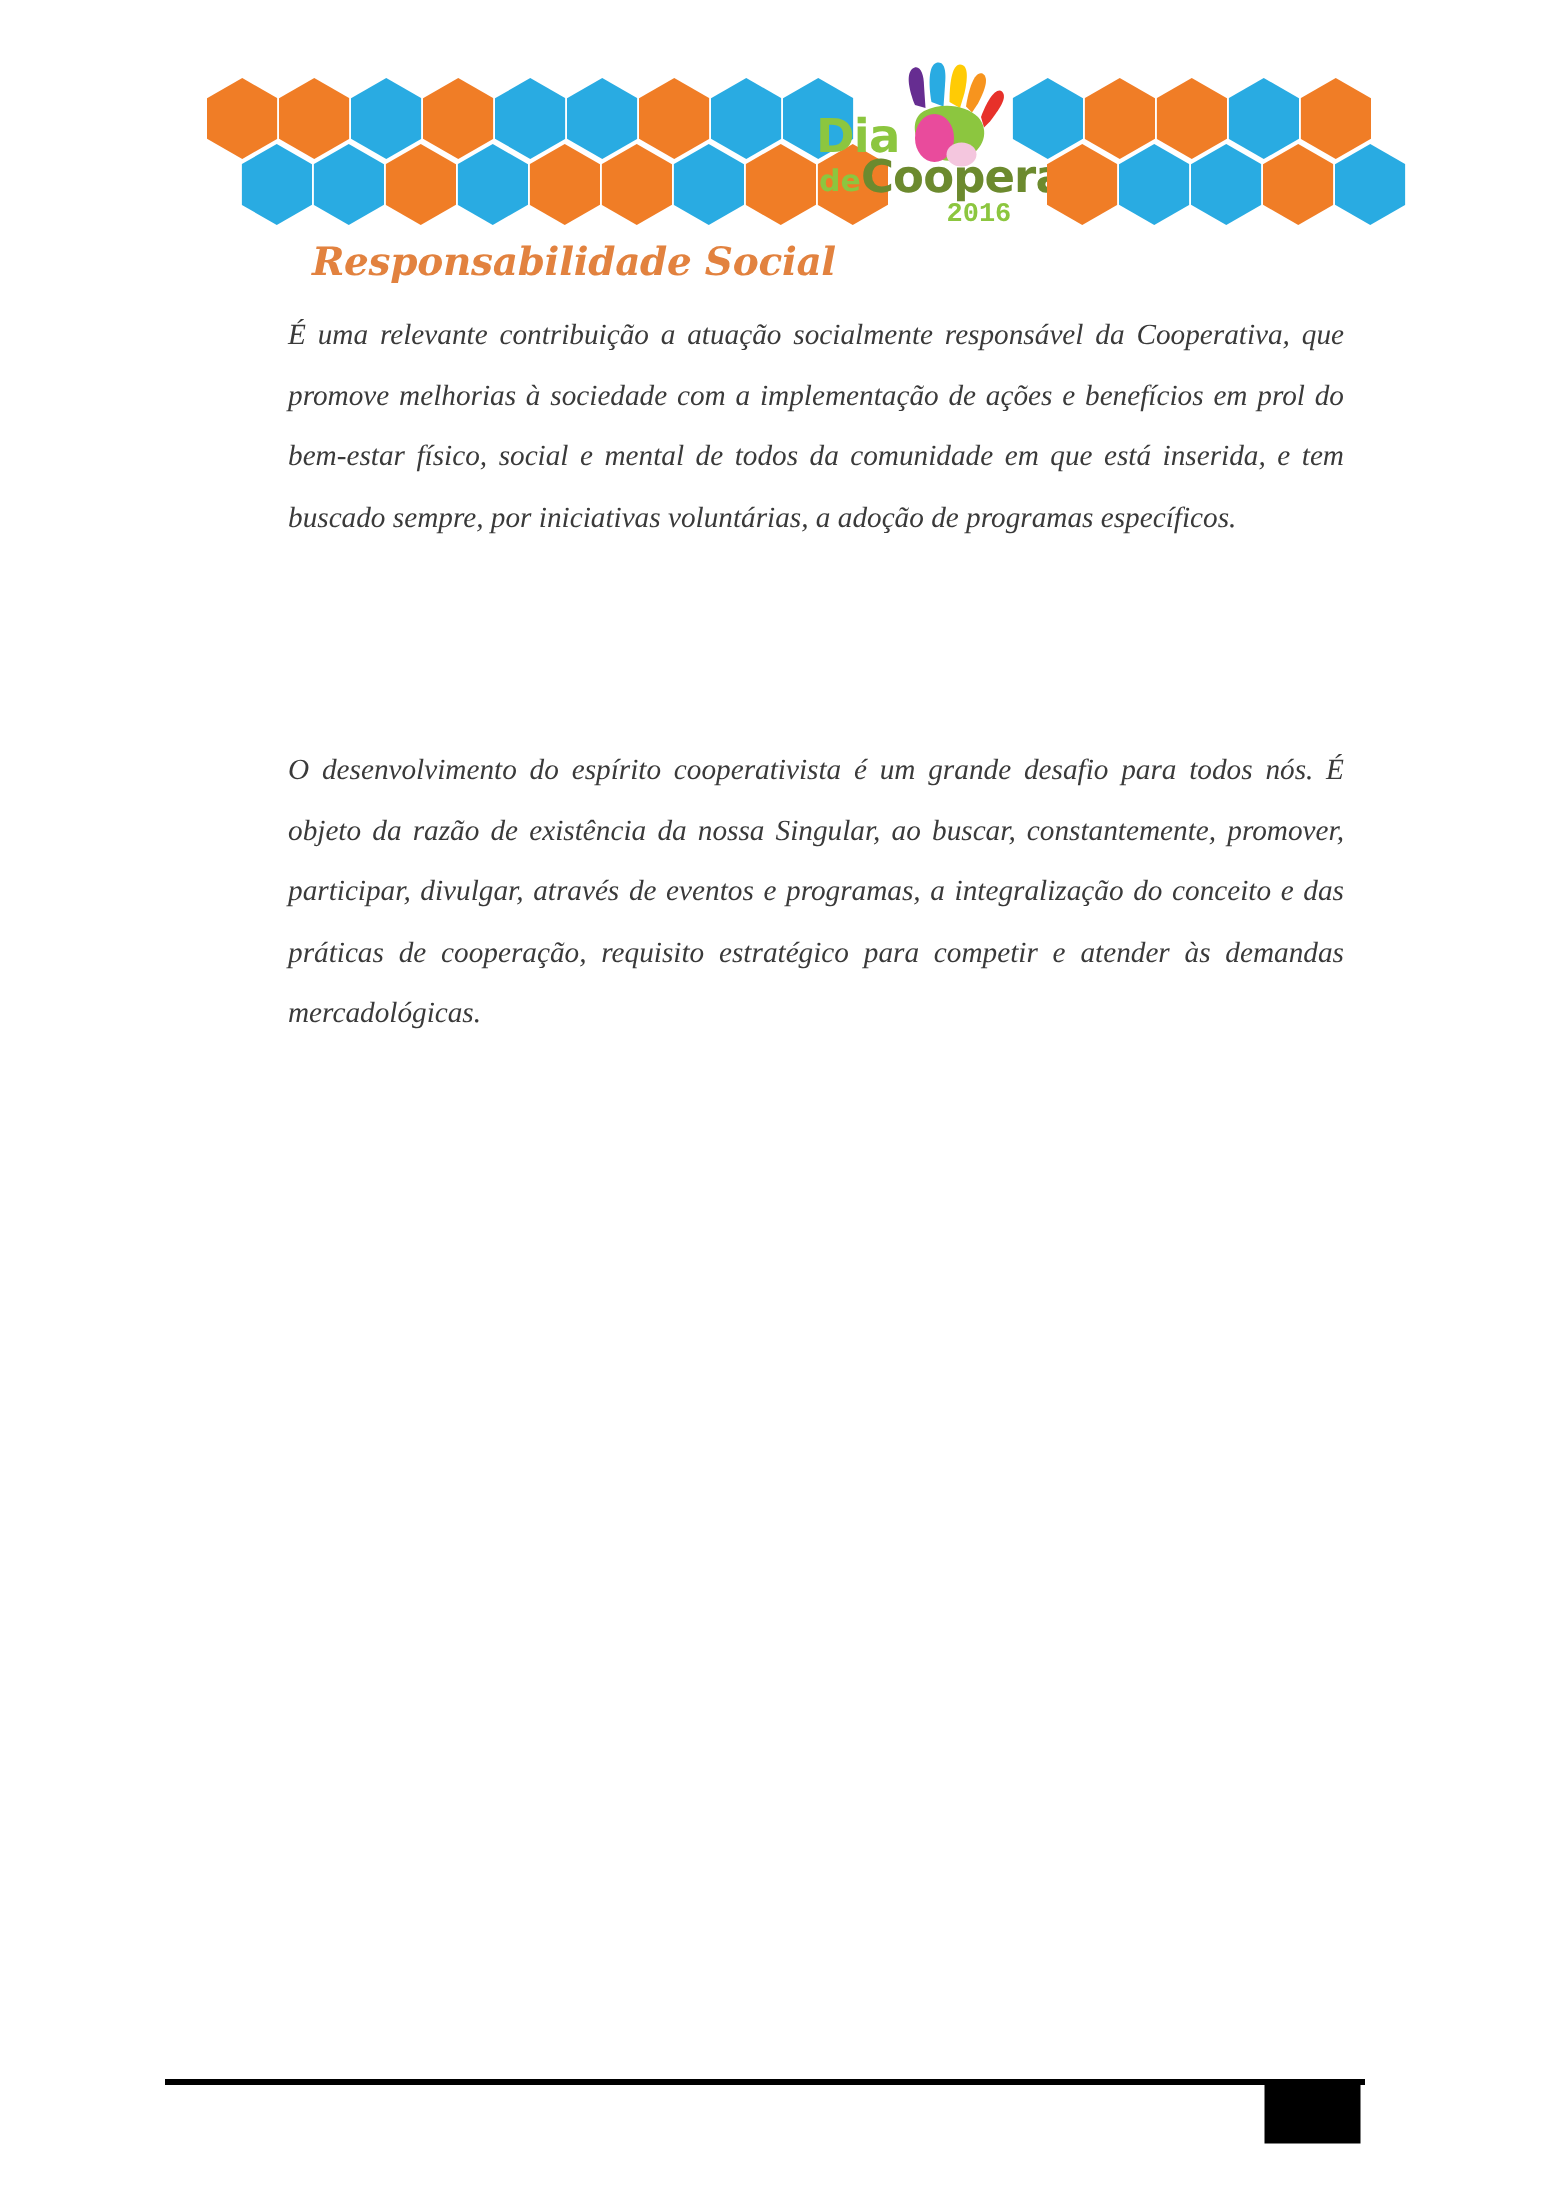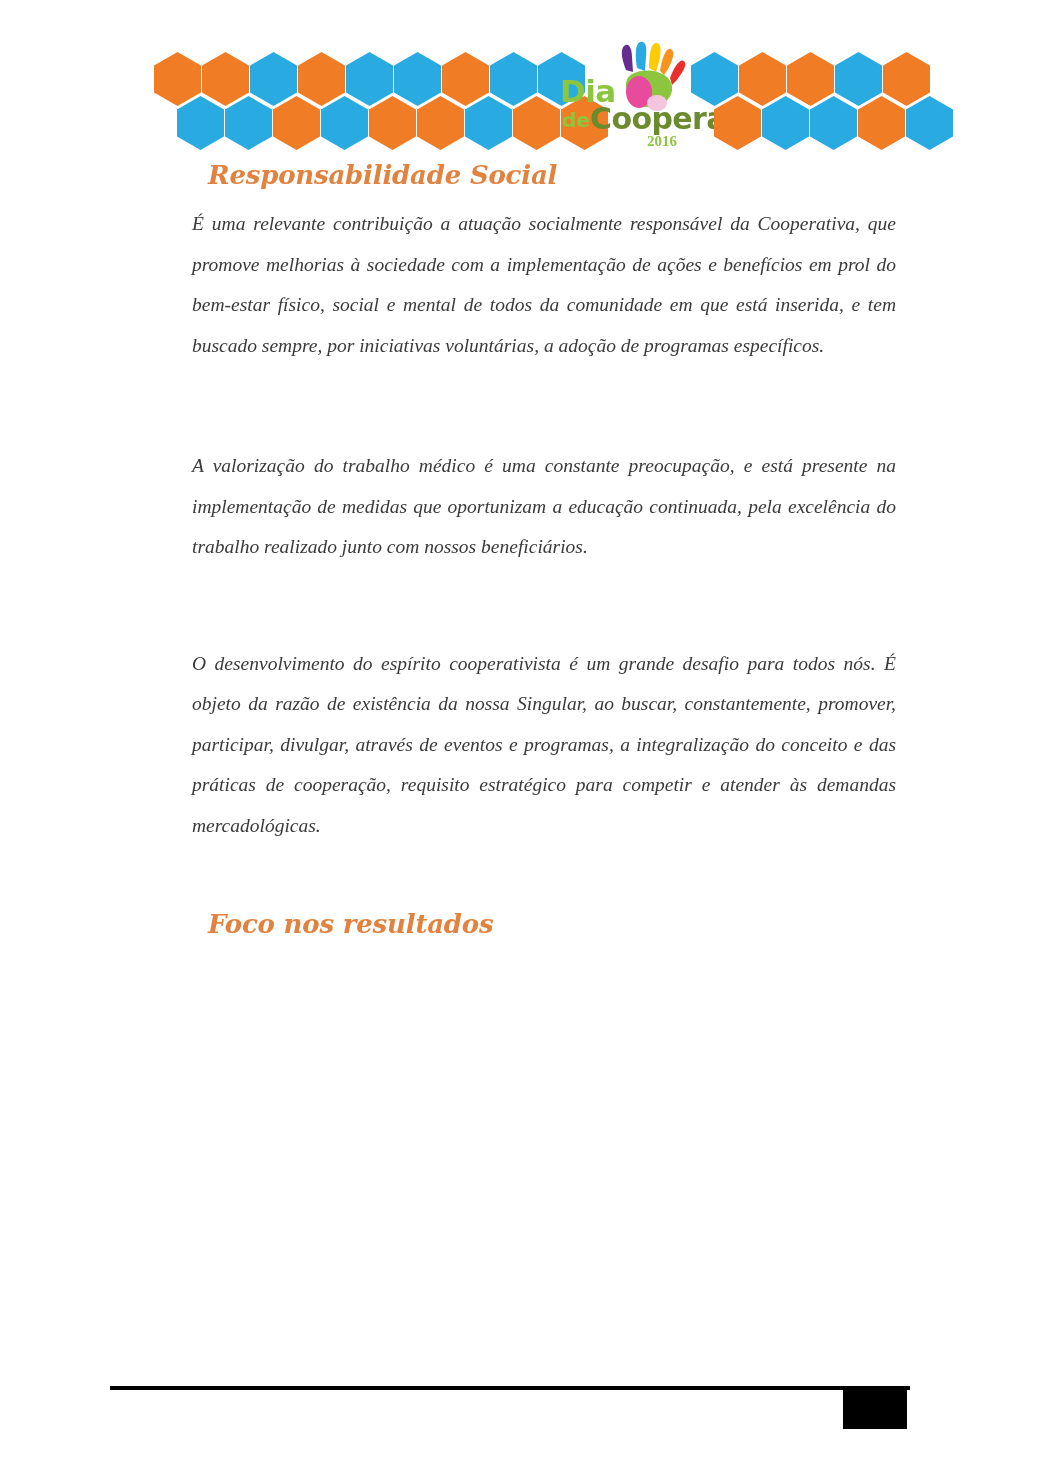--- a/index.html
+++ b/index.html
@@ -15,21 +15,20 @@
     overflow: hidden;
   }
 
   
   .header-banner {
     position: absolute;
     left: 0;
     top: 0;
     width: 884px;
     height: 160px;
-    margin-left: 16px;
   }
   .hex-band {
     position: absolute;
     top: 52px;
     height: 100px;
   }
   .hex-band.left  { left: 138px; width: 400px; }
   .hex-band.right { left: 675px; width: 232px; }
 
   .hex-row {
@@ -92,23 +91,23 @@
     font-weight: bold;
     font-size: 30px;
     color: #6C8A2E;
     letter-spacing: -0.6px;
     line-height: 1;
   }
   .logo-year {
     position: absolute;
     left: 95px;
     top: 96px;
-    font-family: Liberation Serif, serif;
-    font-weight: bold;
-    font-size: 15px;
+    font-family: Liberation Mono, monospace;
+    font-weight: bold;
+    font-size: 18px;
     color: #8CC63F;
     line-height: 1;
   }
 
   
   .doc {
     position: absolute;
     left: 0;
     top: 160px;
     width: 1040px;
@@ -237,33 +236,31 @@
 <div class="doc">
 
   <div class="section">
     <h2 class="section-heading">Responsabilidade Social</h2>
     <p class="section-body">É uma relevante contribuição a atuação socialmente responsável da Cooperativa, que promove melhorias à sociedade com a implementação de ações e benefícios em prol do bem-estar físico, social e mental de todos da comunidade em que está inserida, e tem buscado sempre, por iniciativas voluntárias, a adoção de programas específicos.</p>
   </div>
 
   <div class="sp-1"></div>
 
   <div class="section">
-    <p class="section-body">A valorização do trabalho médico é uma constante preocupação, e está presente na implementação de medidas que oportunizam a educação continuada, pela excelência do trabalho realizado junto com nossos beneficiários.</p>
   </div>
 
   <div class="sp-2"></div>
 
   <div class="section">
     <p class="section-body">O desenvolvimento do espírito cooperativista é um grande desafio para todos nós. É objeto da razão de existência da nossa Singular, ao buscar, constantemente, promover, participar, divulgar, através de eventos e programas, a integralização do conceito e das práticas de cooperação, requisito estratégico para competir e atender às demandas mercadológicas.</p>
   </div>
 
   <div class="sp-3"></div>
 
   <div class="section">
-    <h2 class="section-heading">Foco nos resultados</h2>
   </div>
 
 </div>
 
 <div class="footer">
   <div class="footer-rule"></div>
   <div class="footer-block"></div>
 </div>
 
 </body></html>

